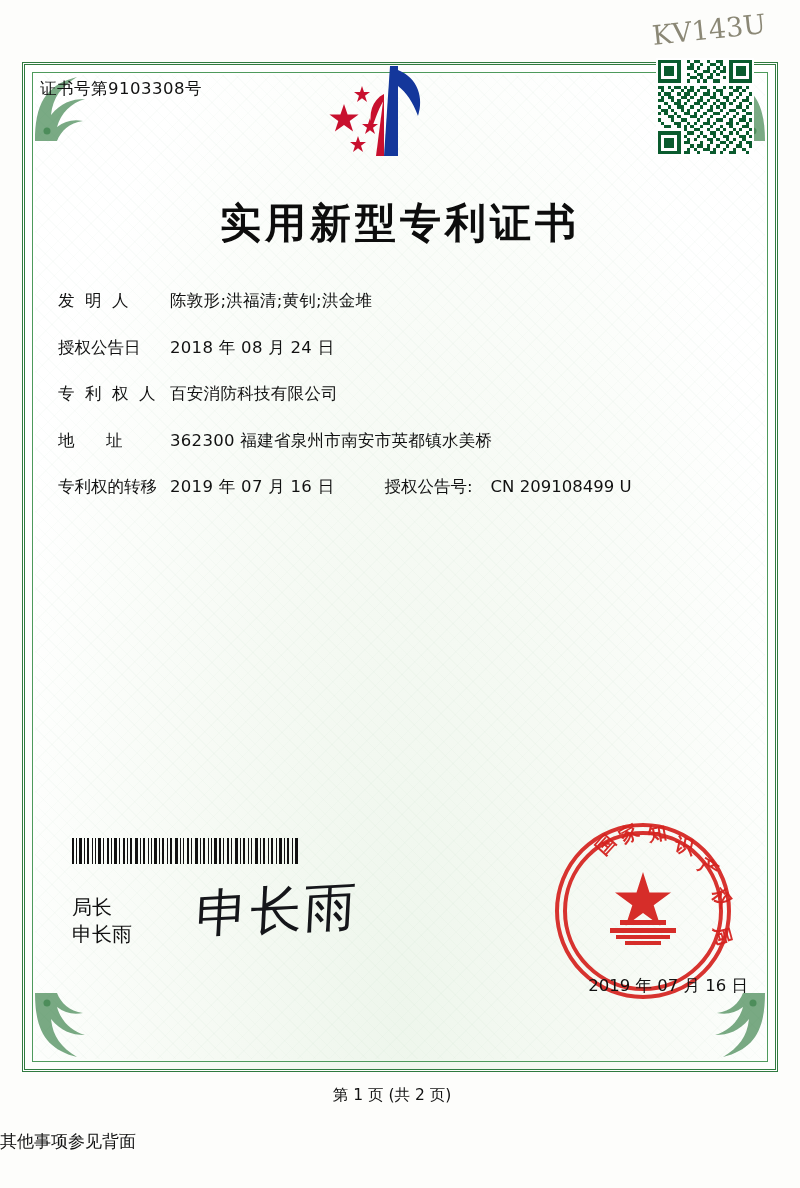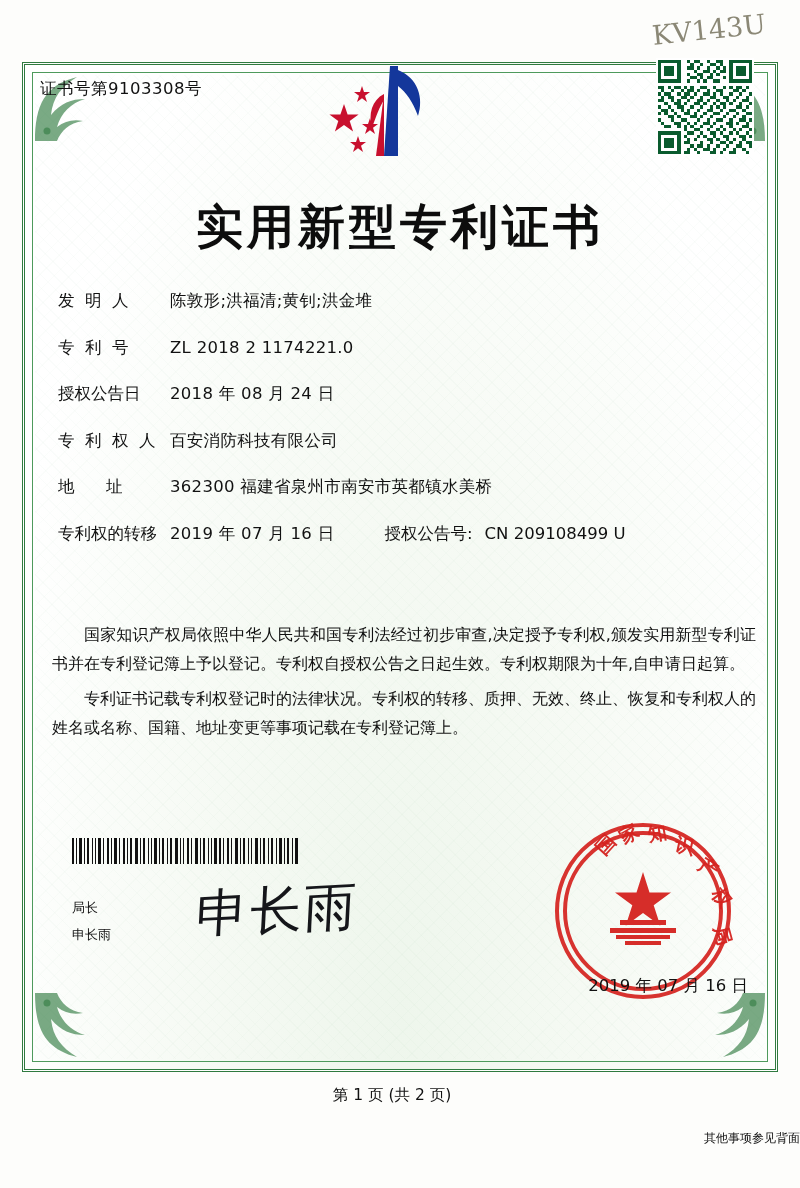--- a/index.html
+++ b/index.html
@@ -98,21 +98,21 @@
 
   
   .title {
     position: absolute;
     left: 0;
     right: 0;
     top: 196px;
     text-align: center;
     font-family: "DejaVu Sans", sans-serif;
     font-weight: bold;
-    font-size: 47px;
+    font-size: 41px;
     letter-spacing: 4px;
     color: #0d0d0d;
   }
 
   
   .fields {
     position: absolute;
     left: 58px;
     top: 290px;
     right: 46px;
@@ -135,21 +135,21 @@
     flex: 1 1 auto;
     letter-spacing: .3px;
   }
   .field .lbl2 {
     flex: 0 0 auto;
     margin-left: 50px;
     white-space: pre;
   }
   .field .val2 {
     flex: 0 0 auto;
-    margin-left: 12px;
+    margin-left: 18px;
   }
 
   
   .paras {
     position: absolute;
     left: 52px;
     right: 44px;
     top: 620px;
     font-family: "DejaVu Sans", sans-serif;
     font-size: 16px;
@@ -170,21 +170,21 @@
     width: 228px;
     height: 26px;
   }
 
   
   .sign-label {
     position: absolute;
     left: 72px;
     top: 894px;
     font-family: "DejaVu Sans", sans-serif;
-    font-size: 13px;
+    font-size: 20px;
     line-height: 27px;
     color: #111;
   }
   .signature {
     position: absolute;
     left: 196px;
     top: 876px;
     font-family: "DejaVu Serif", serif;
     font-size: 52px;
     color: #15161a;
@@ -217,23 +217,23 @@
     top: 1085px;
     text-align: center;
     font-family: "DejaVu Sans", sans-serif;
     font-size: 15.5px;
     color: #111;
   }
   .back-note {
     position: absolute;
     left: 0; right: 0;
     top: 1130px;
-    text-align: right;
-    font-family: "DejaVu Sans", sans-serif;
-    font-size: 12px;
+    text-align: left;
+    font-family: "DejaVu Sans", sans-serif;
+    font-size: 17px;
     color: #111;
   }
 
   
   .annotation {
     position: absolute;
     right: 34px;
     top: 14px;
     font-family: "DejaVu Serif", serif;
     font-size: 27px;
@@ -517,47 +517,39 @@
   </svg>
 
   <div class="title">实用新型专利证书</div>
 
   <div class="fields">
     <div class="field">
       <span class="lbl">发  明  人</span>
       <span class="val">陈敦形;洪福清;黄钊;洪金堆</span>
     </div>
     <div class="field">
-      <span class="lbl">专  利  号</span>
-      <span class="val">ZL 2018 2 1174221.0</span>
-    </div>
-    <div class="field">
       <span class="lbl">授权公告日</span>
       <span class="val">2018 年 08 月 24 日</span>
     </div>
     <div class="field">
       <span class="lbl">专  利  权  人</span>
       <span class="val">百安消防科技有限公司</span>
     </div>
     <div class="field">
       <span class="lbl">地      址</span>
       <span class="val">362300 福建省泉州市南安市英都镇水美桥</span>
     </div>
     <div class="field">
       <span class="lbl">专利权的转移</span>
       <span class="val" style="flex:0 0 auto;">2019 年 07 月 16 日</span>
       <span class="lbl2">授权公告号:</span>
       <span class="val2">CN 209108499 U</span>
     </div>
   </div>
 
-  <div class="paras">
-    <p>国家知识产权局依照中华人民共和国专利法经过初步审查,决定授予专利权,颁发实用新型专利证书并在专利登记簿上予以登记。专利权自授权公告之日起生效。专利权期限为十年,自申请日起算。</p>
-    <p>专利证书记载专利权登记时的法律状况。专利权的转移、质押、无效、终止、恢复和专利权人的姓名或名称、国籍、地址变更等事项记载在专利登记簿上。</p>
-  </div>
 
   <svg class="barcode" viewBox="0 0 228 26" shape-rendering="crispEdges">
     <rect width="228" height="26" fill="transparent"></rect>
     <g fill="#111">
       <rect x="0" y="0" width="2" height="26"></rect>
         <rect x="4" y="0" width="1" height="26"></rect>
       <rect x="7" y="0" width="3" height="26"></rect>
         <rect x="12" y="0" width="1" height="26"></rect>
       <rect x="15" y="0" width="2" height="26"></rect>
         <rect x="20" y="0" width="1" height="26"></rect>

